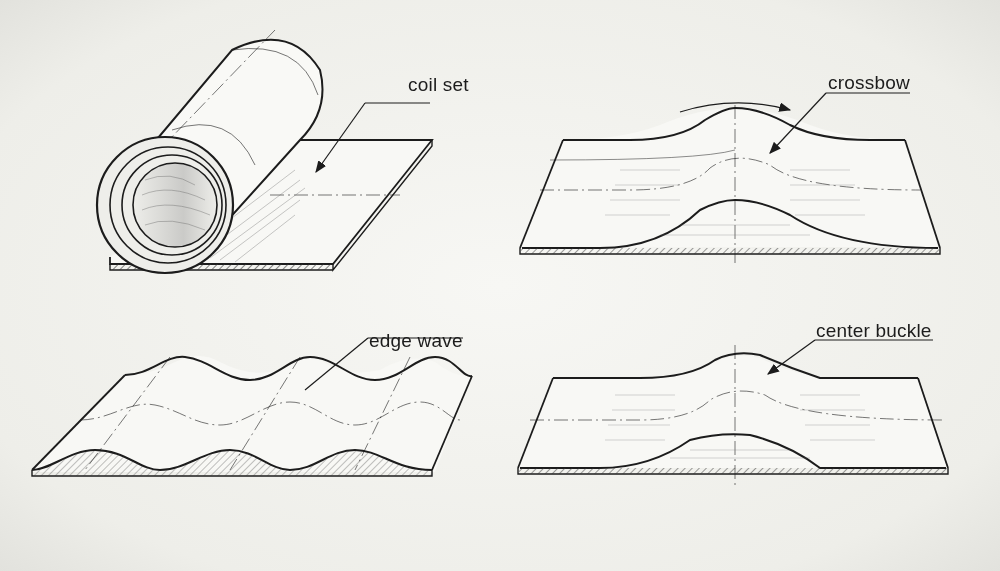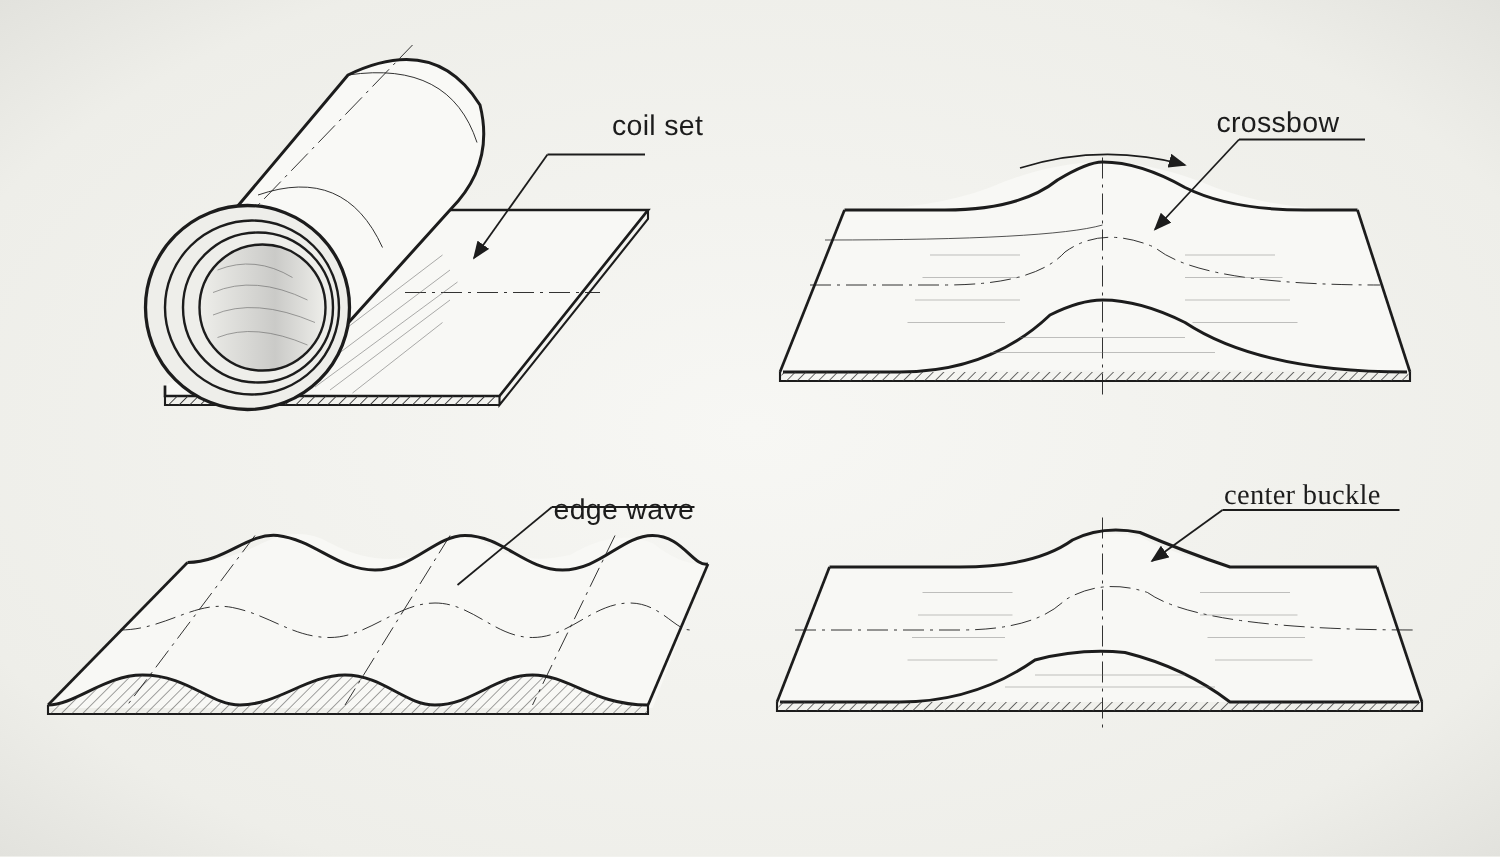--- a/index.html
+++ b/index.html
@@ -147,15 +147,15 @@
         <line x1="670" y1="458" x2="810" y2="458"></line>
     </g>
   </g>
   <g>
     <line x1="815" y1="340" x2="933" y2="340" stroke="#1c1c1c" stroke-width="1.2"></line>
     <line x1="815" y1="340" x2="768" y2="374" stroke="#1c1c1c" stroke-width="1.2" marker-end="url(#arrow)"></line>
   </g>
 </svg>
 
 <div class="label" style="left:368px; top:74px;margin-left:40px;">coil set</div>
-<div class="label" style="left:811px; top:72px;">crossbow</div>
+<div class="label" style="left:828px; top:72px;">crossbow</div>
 <div class="label" style="left:369px; top:330px;">edge wave</div>
-<div class="label" style="left:816px; top:320px;font-family:Liberation Serif, serif;">center buckle</div>
+<div class="label" style="left:816px; top:320px;">center buckle</div>
 
 </body></html>

